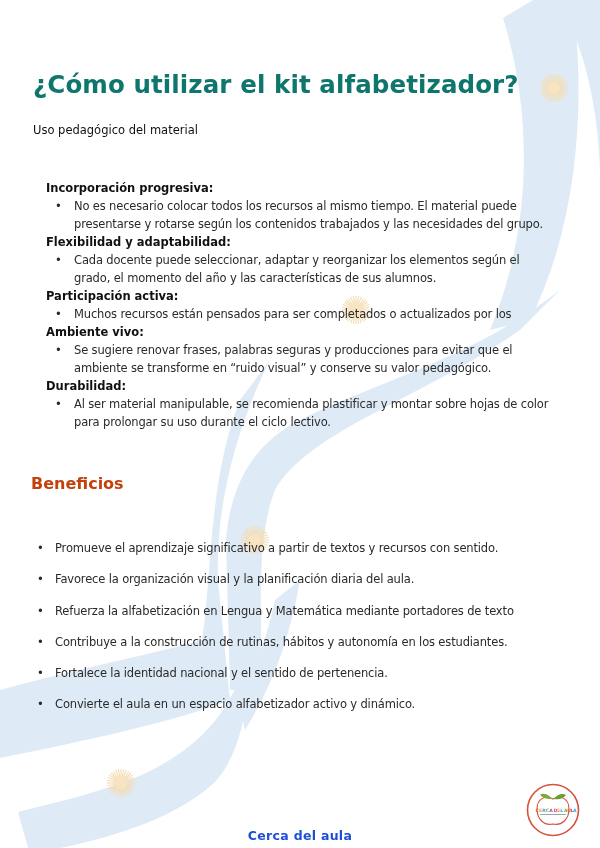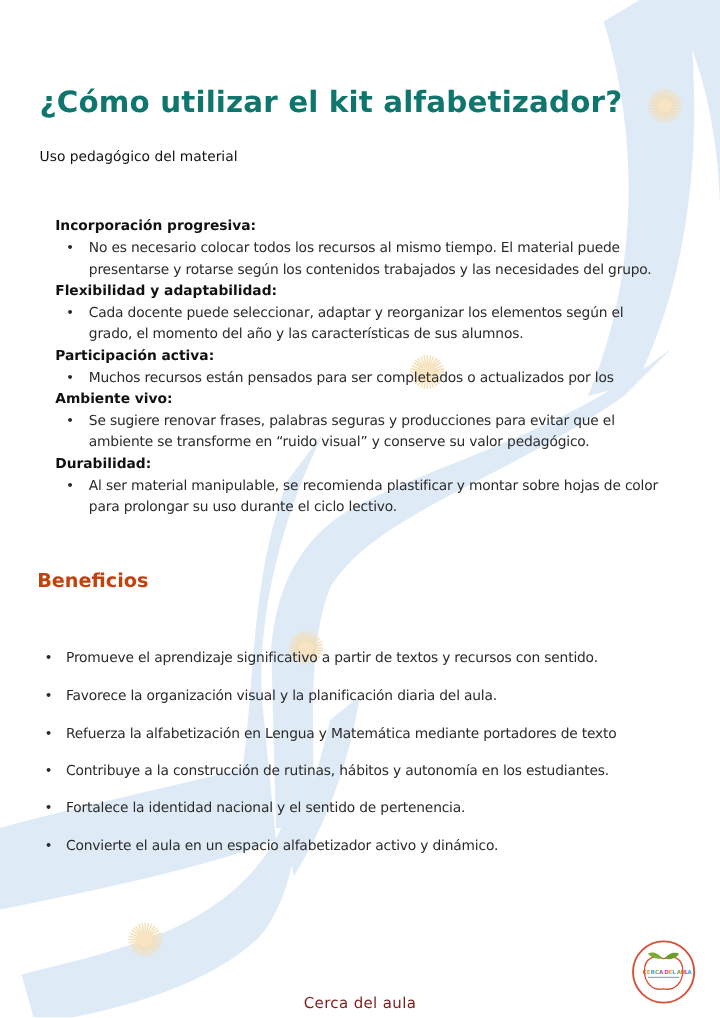--- a/index.html
+++ b/index.html
@@ -39,21 +39,21 @@
   .benefits { position: absolute; left: 37px; top: 526px; width: 545px; }
   .benefit {
     position: relative; padding-left: 18px;
     font-size: 11.5px; line-height: 18.3px; color: #2a2a2a; letter-spacing: -0.15px;
   }
   .benefit .bullet { position: absolute; left: 0; top: 0; }
   .benefit .line { white-space: nowrap; display: block; margin-top: 13px; }
 
   .footer {
     position: absolute; left: 0; width: 600px; top: 828px; text-align: center;
-    font-size: 12.5px; color: #7f1d1d; letter-spacing: 0.3px;
+    font-size: 12.5px; color: #1d4ed8; letter-spacing: 0.3px; font-weight: bold;
   }
   .logo { position: absolute; left: 526px; top: 783px; width: 54px; height: 54px; }
 </style>
 </head>
 <body>
 
 <svg class="bg" viewBox="0 0 600 848" xmlns="http://www.w3.org/2000/svg">
   <defs>
     <g id="sun">
       <g stroke="#f5dcb0" stroke-width="1.1">

